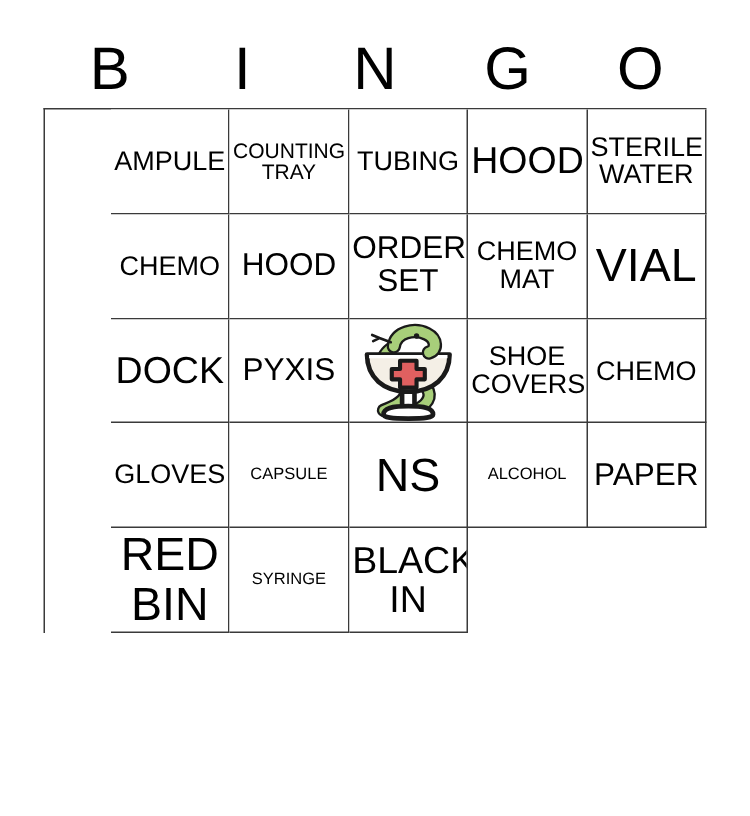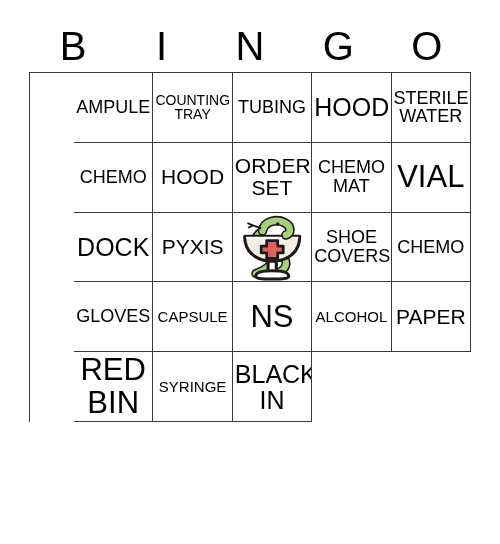--- a/index.html
+++ b/index.html
@@ -74,21 +74,21 @@
   .cell-text {
     color: #000000;
     line-height: 1.04;
     white-space: pre-line;
     display: block;
     width: 100%;
   }
 
   
   .fs-xs   { font-size: 14px; }
-  .fs-sm   { font-size: 15px; }
+  .fs-sm   { font-size: 11px; }
   .fs-md   { font-size: 18px; }
   .fs-lg   { font-size: 21px; }
   .fs-xl   { font-size: 25px; }
   .fs-xxl  { font-size: 31px; }
 
   
   .cell.free {
     padding: 0;
   }
   #free-art {

